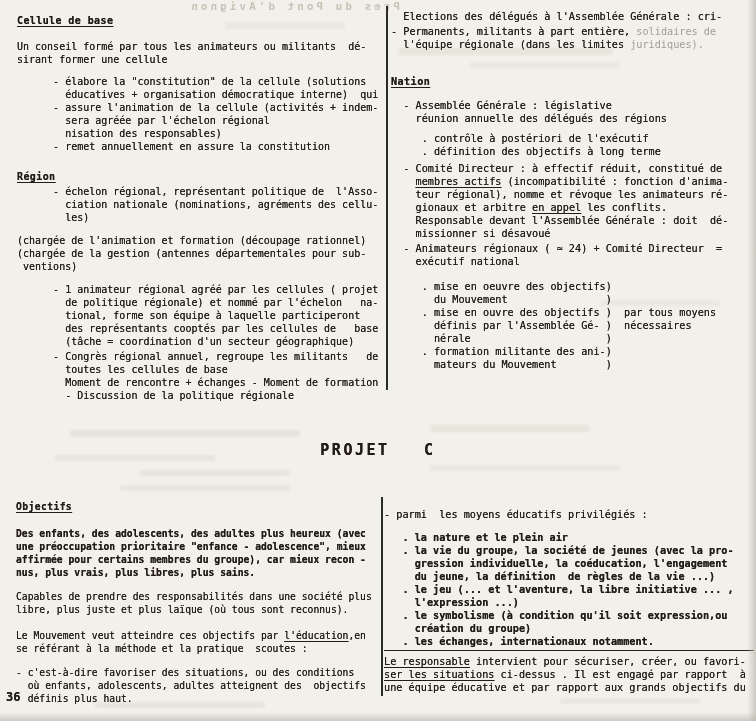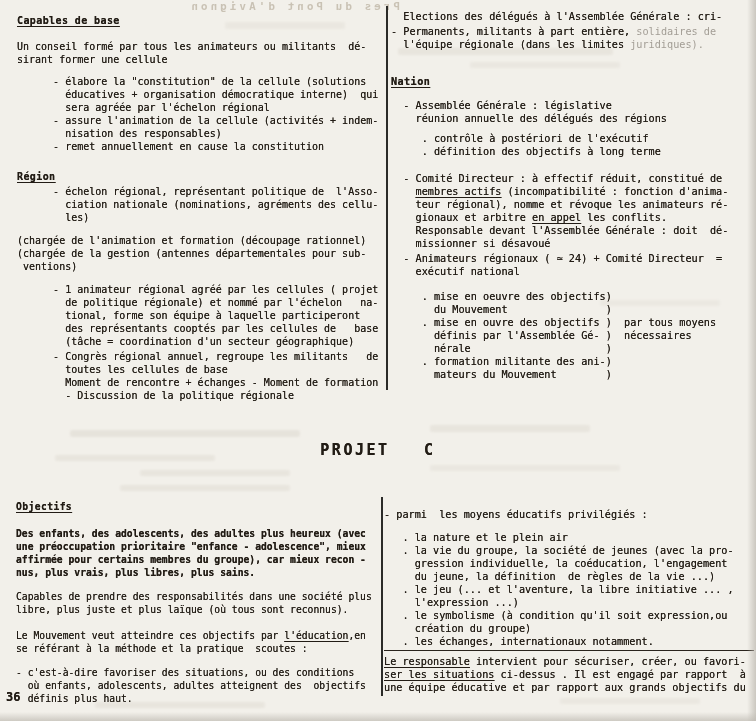--- a/index.html
+++ b/index.html
@@ -78,32 +78,32 @@
   <div class="ghostbar" style="left:120px;top:485px;width:170px;height:6px;opacity:.10;"></div>
   <div class="ghostbar" style="left:430px;top:425px;width:160px;height:7px;opacity:.10;"></div>
   <div class="ghostbar" style="left:430px;top:465px;width:190px;height:6px;opacity:.08;"></div>
   <div class="ghostbar" style="left:95px;top:702px;width:170px;height:6px;opacity:.10;"></div>
   <div class="ghostbar" style="left:560px;top:698px;width:140px;height:6px;opacity:.08;"></div>
 
   <div class="divider top"></div>
   <div class="divider bottom"></div>
 
   <div class="col col-tl">
-      <div class="block" style="margin-top: 0px;"><span class="heading">Capables de base</span></div>
+      <div class="block" style="margin-top: 0px;"><span class="heading">Cellule de base</span></div>
       <div class="block" style="margin-top: 13px;">
         <div class="line"><span>Un conseil formé par tous les animateurs ou militants  dé-</span></div>
         <div class="line"><span>sirant former une cellule</span></div>
       </div>
       <div class="block" style="margin-top: 9px;">
         <div class="line"><span>      - élabore la "constitution" de la cellule (solutions</span></div>
         <div class="line"><span>        éducatives + organisation démocratique interne)  qui</span></div>
+        <div class="line"><span>      - assure l'animation de la cellule (activités + indem-</span></div>
         <div class="line"><span>        sera agréée par l'échelon régional</span></div>
-        <div class="line"><span>      - assure l'animation de la cellule (activités + indem-</span></div>
         <div class="line"><span>        nisation des responsables)</span></div>
-        <div class="line"><span>      - remet annuellement en cause la constitution</span></div>
+        <div class="line"><span>      - remet annuellement en assure la constitution</span></div>
       </div>
       <div class="block" style="margin-top: 17px;"><span class="heading">Région</span></div>
       <div class="block" style="margin-top: 2px;">
         <div class="line"><span>      - échelon régional, représentant politique de  l'Asso-</span></div>
         <div class="line"><span>        ciation nationale (nominations, agréments des cellu-</span></div>
         <div class="line"><span>        les)</span></div>
       </div>
       <div class="block" style="margin-top: 10px;">
         <div class="line"><span>(chargée de l'animation et formation (découpage rationnel)</span></div>
         <div class="line"><span>(chargée de la gestion (antennes départementales pour sub-</span></div>
@@ -134,21 +134,21 @@
       </div>
       <div class="block" style="margin-top: 24px;"><span class="heading">Nation</span></div>
       <div class="block" style="margin-top: 11px;">
         <div class="line"><span>  - Assemblée Générale : législative</span></div>
         <div class="line"><span>    réunion annuelle des délégués des régions</span></div>
       </div>
       <div class="block" style="margin-top: 7px;">
         <div class="line"><span>     . contrôle à postériori de l'exécutif</span></div>
         <div class="line"><span>     . définition des objectifs à long terme</span></div>
       </div>
-      <div class="block" style="margin-top: 14px;">
+      <div class="block" style="margin-top: 4px;">
         <div class="line"><span>  - Comité Directeur : à effectif réduit, constitué de</span></div>
         <div class="line"><span>    </span><span class="u">membres actifs</span><span> (incompatibilité : fonction d'anima-</span></div>
         <div class="line"><span>    teur régional), nomme et révoque les animateurs ré-</span></div>
         <div class="line"><span>    gionaux et arbitre </span><span class="u">en appel</span><span> les conflits.</span></div>
         <div class="line"><span>    Responsable devant l'Assemblée Générale : doit  dé-</span></div>
         <div class="line"><span>    missionner si désavoué</span></div>
       </div>
       <div class="block" style="margin-top: 2px;">
         <div class="line"><span>  - Animateurs régionaux ( ≃ 24) + Comité Directeur  =</span></div>
         <div class="line"><span>    exécutif national</span></div>
@@ -186,21 +186,21 @@
         <div class="line"><span>- c'est-à-dire favoriser des situations, ou des conditions</span></div>
         <div class="line"><span>  où enfants, adolescents, adultes atteignent des  objectifs</span></div>
         <div class="line"><span>  définis plus haut.</span></div>
       </div>
     </div>
 
   <div class="col col-br">
       <div class="block" style="margin-top: 0px;">
         <div class="line"><span>- parmi  les moyens éducatifs privilégiés :</span></div>
       </div>
-      <div class="block" style="margin-top: 10px;">
+      <div class="block" style="margin-top: 10px; font-weight: bold;">
         <div class="line"><span>   . la nature et le plein air</span></div>
         <div class="line"><span>   . la vie du groupe, la société de jeunes (avec la pro-</span></div>
         <div class="line"><span>     gression individuelle, la coéducation, l'engagement</span></div>
         <div class="line"><span>     du jeune, la définition  de règles de la vie ...)</span></div>
         <div class="line"><span>   . le jeu (... et l'aventure, la libre initiative ... ,</span></div>
         <div class="line"><span>     l'expression ...)</span></div>
         <div class="line"><span>   . le symbolisme (à condition qu'il soit expression,ou</span></div>
         <div class="line"><span>     création du groupe)</span></div>
         <div class="line"><span>   . les échanges, internationaux notamment.</span></div>
       </div>

